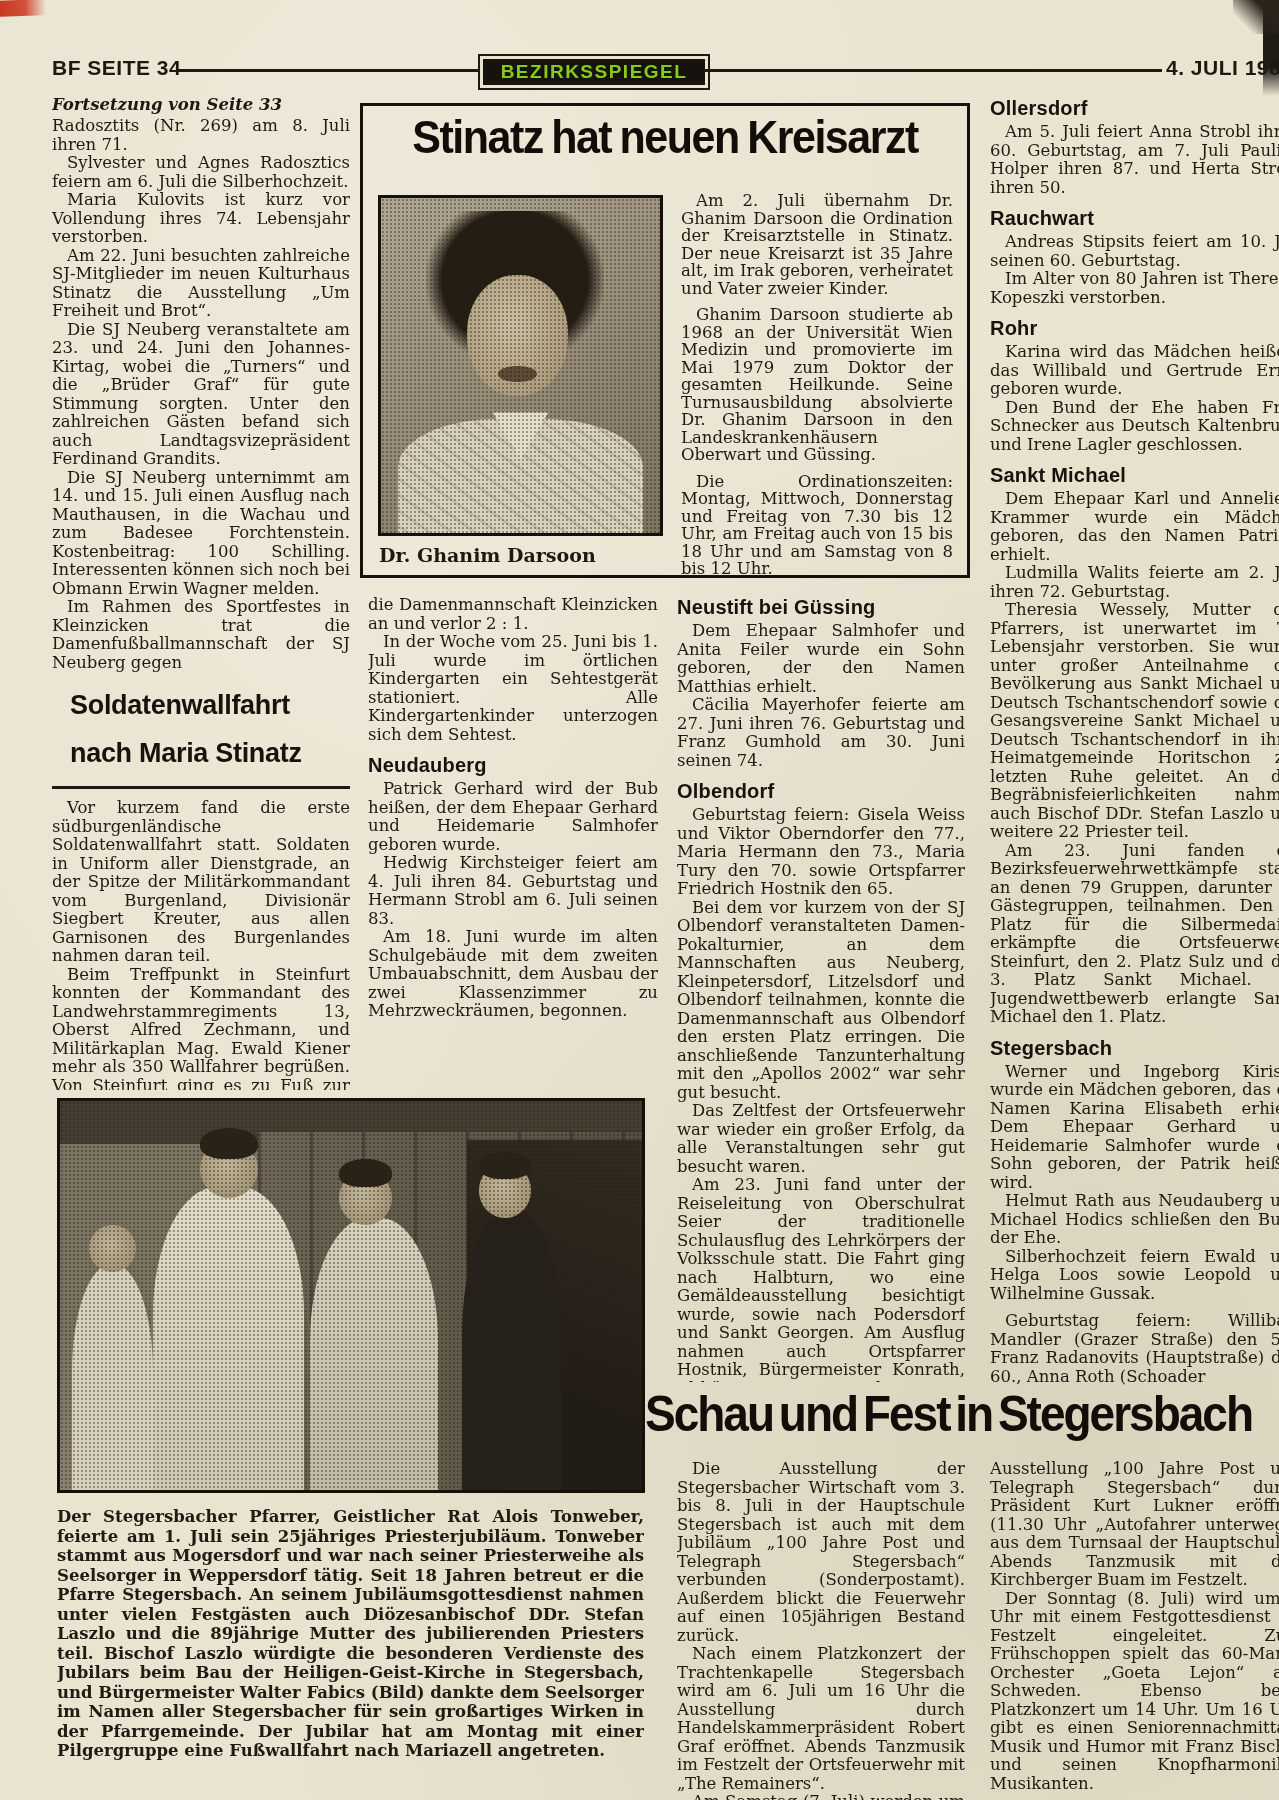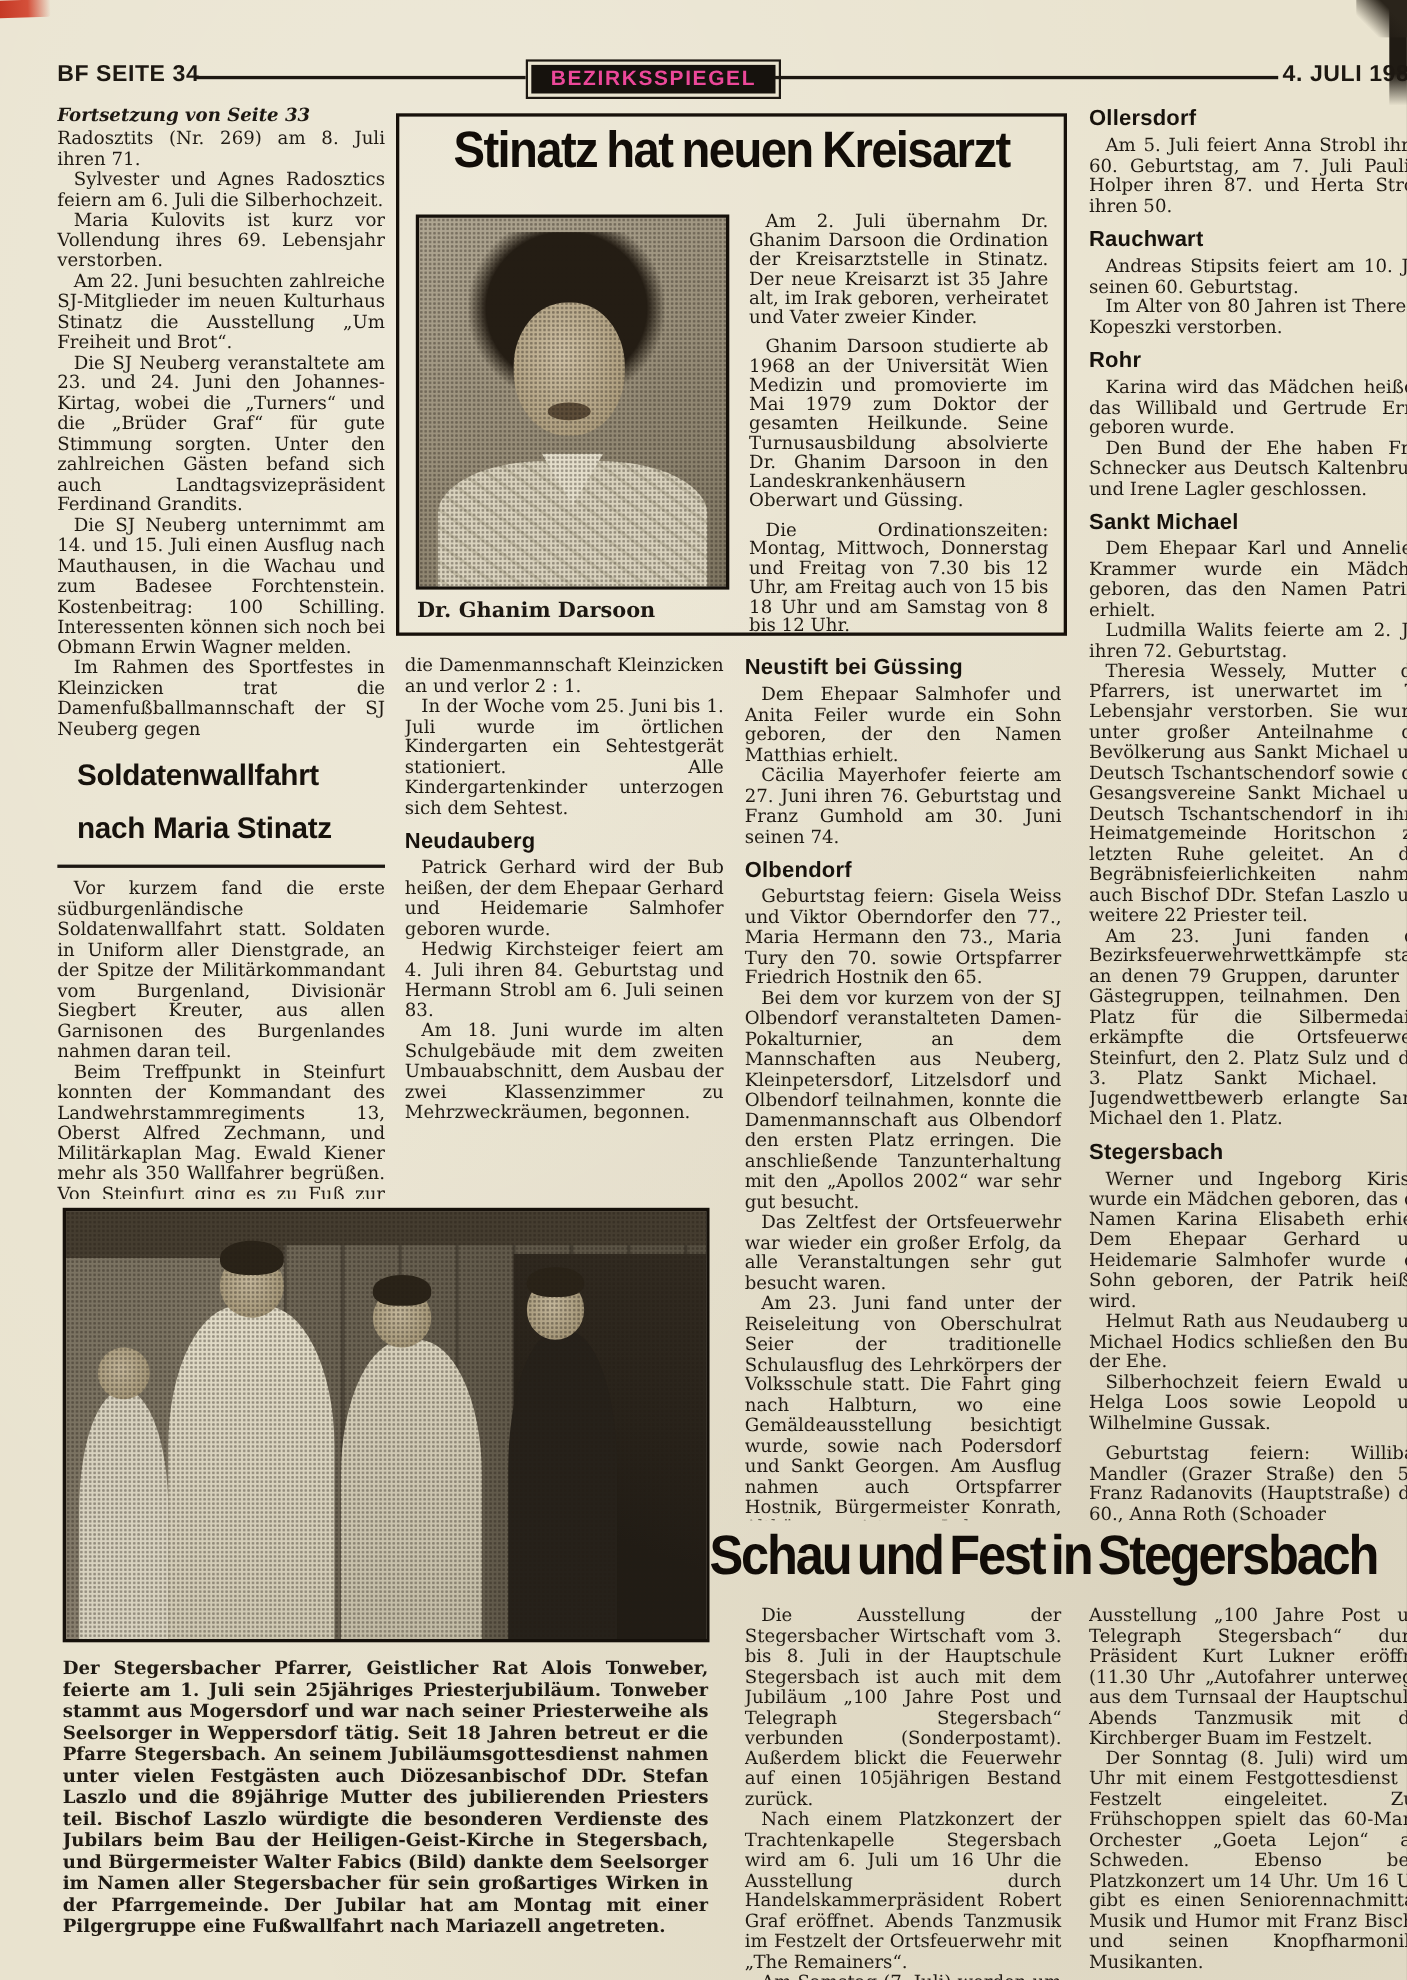--- a/index.html
+++ b/index.html
@@ -8,21 +8,21 @@
     background:
       radial-gradient(ellipse at 30% 20%, rgba(255,255,255,.20), transparent 60%),
       radial-gradient(ellipse at 85% 80%, rgba(90,70,40,.10), transparent 55%),
       #e9e3cf;
     color:#1d1812;
   }
   
   .hdr-label{position:absolute;font:bold 21px/24px "Liberation Sans",sans-serif;letter-spacing:.5px;white-space:nowrap;}
   .rule{position:absolute;height:3px;background:#1d1812;}
   .masthead{position:absolute;left:478px;top:54px;width:222px;border:2px solid #1d1812;background:#e9e3cf;padding:3px;}
-  .masthead-inner{background:#16120d;color:#ec4899;font:bold 19px/26px "Liberation Sans",sans-serif;text-align:center;letter-spacing:1.5px;}
+  .masthead-inner{background:#16120d;color:#84cc16;font:bold 19px/26px "Liberation Sans",sans-serif;text-align:center;letter-spacing:1.5px;}
   
   .red-streak{position:absolute;left:-6px;top:0px;width:52px;height:16px;background:linear-gradient(90deg,#c23420,#d4503a 60%,rgba(212,80,58,0));transform:rotate(-2deg);border-radius:3px;}
   .edge-dark-top{position:absolute;right:0;top:0;width:16px;height:96px;background:linear-gradient(180deg,#201b14 70%,rgba(32,27,20,0));}
   .edge-dark-corner{position:absolute;right:0;top:0;width:46px;height:34px;background:linear-gradient(225deg,#2a241b 30%,rgba(42,36,27,0) 75%);}
   
   .col{position:absolute;overflow:hidden;}
   p.b{font:16.5px/18.5px "DejaVu Serif",serif;text-align:justify;margin:0;color:#201a13;}
   p.ind{text-indent:15px;}
   p.mt{margin-top:9px;}
   .kicker{font:bold italic 16.5px/20px "DejaVu Serif",serif;margin:0 0 2px 0;}
@@ -73,21 +73,21 @@
   <div class="masthead">
     <div class="masthead-inner">BEZIRKSSPIEGEL</div>
   </div>
   <div class="rule" style="left:704px;top:69px;width:458px;"></div>
   <div class="hdr-label" style="left:1166px;top:56px;">4. JULI 198</div>
 
   <div class="col" style="left:52px;top:95px;width:298px;height:995px;">
     <p class="kicker">Fortsetzung von Seite 33</p>
     <p class="b">Radosztits (Nr. 269) am 8. Juli ihren 71.</p>
     <p class="b ind">Sylvester und Agnes Radosztics feiern am 6. Juli die Silberhochzeit.</p>
-    <p class="b ind">Maria Kulovits ist kurz vor Vollendung ihres 69. Lebensjahr verstorben.</p>
+    <p class="b ind">Maria Kulovits ist kurz vor Vollendung ihres 74. Lebensjahr verstorben.</p>
     <p class="b ind">Am 22. Juni besuchten zahlreiche SJ-Mitglieder im neuen Kulturhaus Stinatz die Ausstellung „Um Freiheit und Brot“.</p>
     <p class="b ind">Die SJ Neuberg veranstaltete am 23. und 24. Juni den Johannes-Kirtag, wobei die „Turners“ und die „Brüder Graf“ für gute Stimmung sorgten. Unter den zahlreichen Gästen befand sich auch Landtagsvizepräsident Ferdinand Grandits.</p>
     <p class="b ind">Die SJ Neuberg unternimmt am 14. und 15. Juli einen Ausflug nach Mauthausen, in die Wachau und zum Badesee Forchtenstein. Kostenbeitrag: 100 Schilling. Interessenten können sich noch bei Obmann Erwin Wagner melden.</p>
     <p class="b ind">Im Rahmen des Sportfestes in Kleinzicken trat die Damenfußballmannschaft der SJ Neuberg gegen</p>
     <div style="margin-top:16px;">
       <h2 class="mid-head">Soldatenwallfahrt</h2>
       <h2 class="mid-head">nach Maria Stinatz</h2>
       <div class="head-rule"></div>
       <p class="b ind">Vor kurzem fand die erste südburgenländische Soldatenwallfahrt statt. Soldaten in Uniform aller Dienstgrade, an der Spitze der Militärkommandant vom Burgenland, Divisionär Siegbert Kreuter, aus allen Garnisonen des Burgenlandes nahmen daran teil.</p>
       <p class="b ind">Beim Treffpunkt in Steinfurt konnten der Kommandant des Landwehrstammregiments 13, Oberst Alfred Zechmann, und Militärkaplan Mag. Ewald Kiener mehr als 350 Wallfahrer begrüßen. Von Steinfurt ging es zu Fuß zur Wallfahrtskirche „Maria Weinberg“, dort zelebrierte Militärkaplan Kiener unter Assistenz von Diakon Major Richard Müllner einen Dankgottesdienst.</p>

